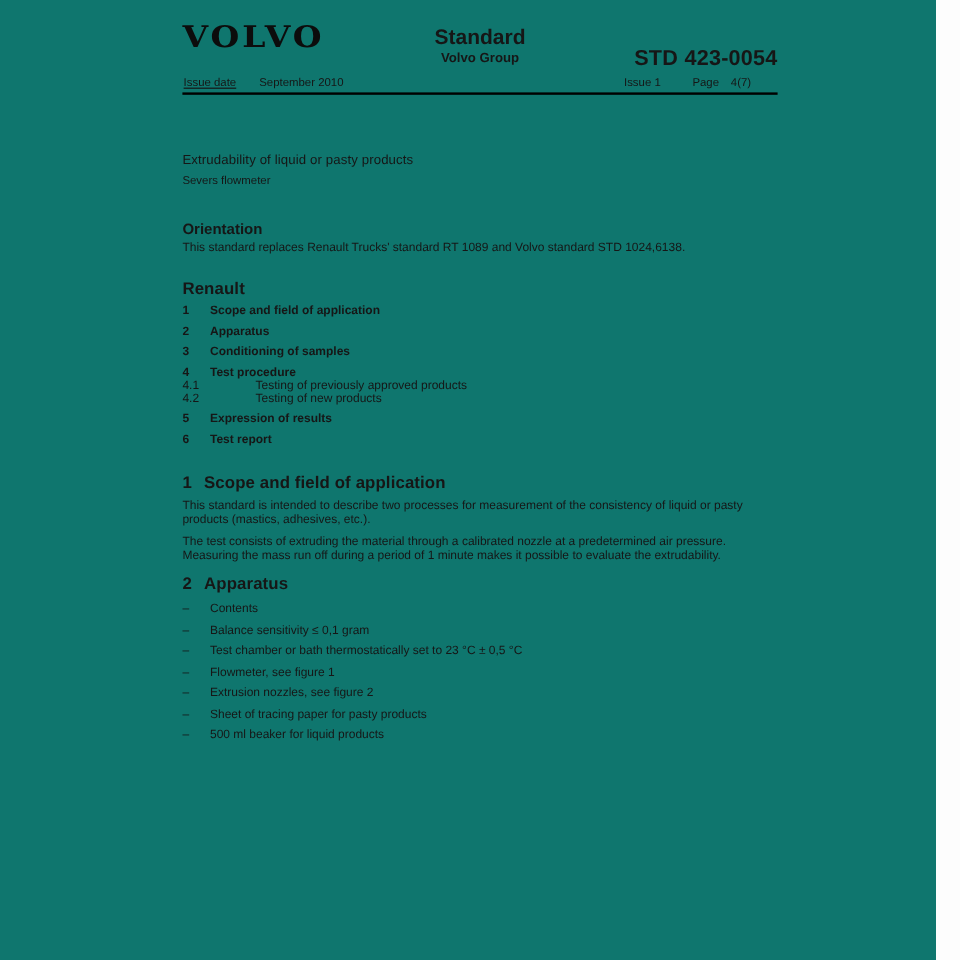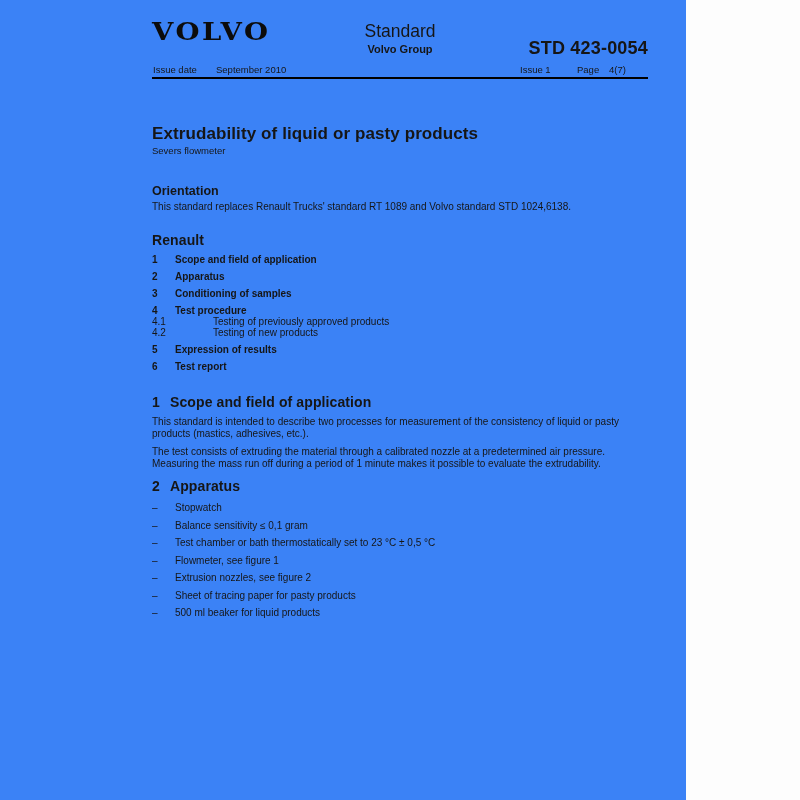--- a/index.html
+++ b/index.html
@@ -6,23 +6,23 @@
     margin: 0;
     padding: 0;
     width: 800px;
     height: 800px;
     background: #fdfdfd;
     font-family: "Liberation Sans", sans-serif;
     color: #161616;
   }
   .page {
     position: relative;
-    width: 686px;
+    width: 780px;
     height: 800px;
-    background: #3b82f6;
+    background: #0f766e;
     overflow: hidden;
   }
 
   
   .volvo-logo {
     position: absolute;
     left: 152px;
     top: 17px;
     font-family: "DejaVu Serif", serif;
     font-weight: 700;
@@ -35,21 +35,21 @@
   }
   .header-center {
     position: absolute;
     left: 300px;
     top: 21px;
     width: 200px;
     text-align: center;
   }
   .doc-type {
     font-size: 17.5px;
-    font-weight: normal;
+    font-weight: bold;
     line-height: 20px;
   }
   .org-name {
     font-size: 11px;
     font-weight: bold;
     line-height: 14px;
     margin-top: 1px;
   }
   .doc-number {
     position: absolute;
@@ -63,39 +63,39 @@
   }
   .issue-row {
     position: absolute;
     top: 64px;
     left: 0;
     width: 800px;
     height: 13px;
     font-size: 9.5px;
   }
   .issue-row span { position: absolute; white-space: nowrap; }
-  .issue-date-label { left: 153px; }
+  .issue-date-label { left: 153px; text-decoration: underline; }
   .issue-date-value { left: 216px; }
   .issue-number { left: 520px; }
   .page-word { left: 577px; }
   .page-value { left: 609px; }
   .header-rule {
     position: absolute;
     top: 77px;
     left: 152px;
     width: 496px;
     height: 2px;
     background: #000;
   }
 
   
   .title-block { position: absolute; left: 152px; top: 124px; width: 500px; }
   .doc-title {
-    font-size: 17px;
-    font-weight: bold;
+    font-size: 11px;
+    font-weight: normal;
     line-height: 20px;
     letter-spacing: 0.1px;
   }
   .doc-subtitle { font-size: 9.5px; line-height: 12px; margin-top: 1px; }
 
   
   .orientation-block { position: absolute; left: 152px; top: 184px; width: 500px; }
   .minor-heading { font-size: 12.5px; font-weight: bold; line-height: 15px; }
   .orientation-body { font-size: 10px; line-height: 12px; margin-top: 2px; }
 
@@ -202,21 +202,21 @@
   </div>
 
   <div class="section2-block">
     <div class="section-heading">
       <span class="section-num">2</span>
       <span>Apparatus</span>
     </div>
     <div class="bullet-list">
       <div class="bullet-row">
         <span class="bullet-dash">–</span>
-        <span class="bullet-text">Stopwatch</span>
+        <span class="bullet-text">Contents</span>
       </div>
       <div class="bullet-row">
         <span class="bullet-dash">–</span>
         <span class="bullet-text">Balance sensitivity ≤ 0,1 gram</span>
       </div>
       <div class="bullet-row">
         <span class="bullet-dash">–</span>
         <span class="bullet-text">Test chamber or bath thermostatically set to 23 °C ± 0,5 °C</span>
       </div>
       <div class="bullet-row">

